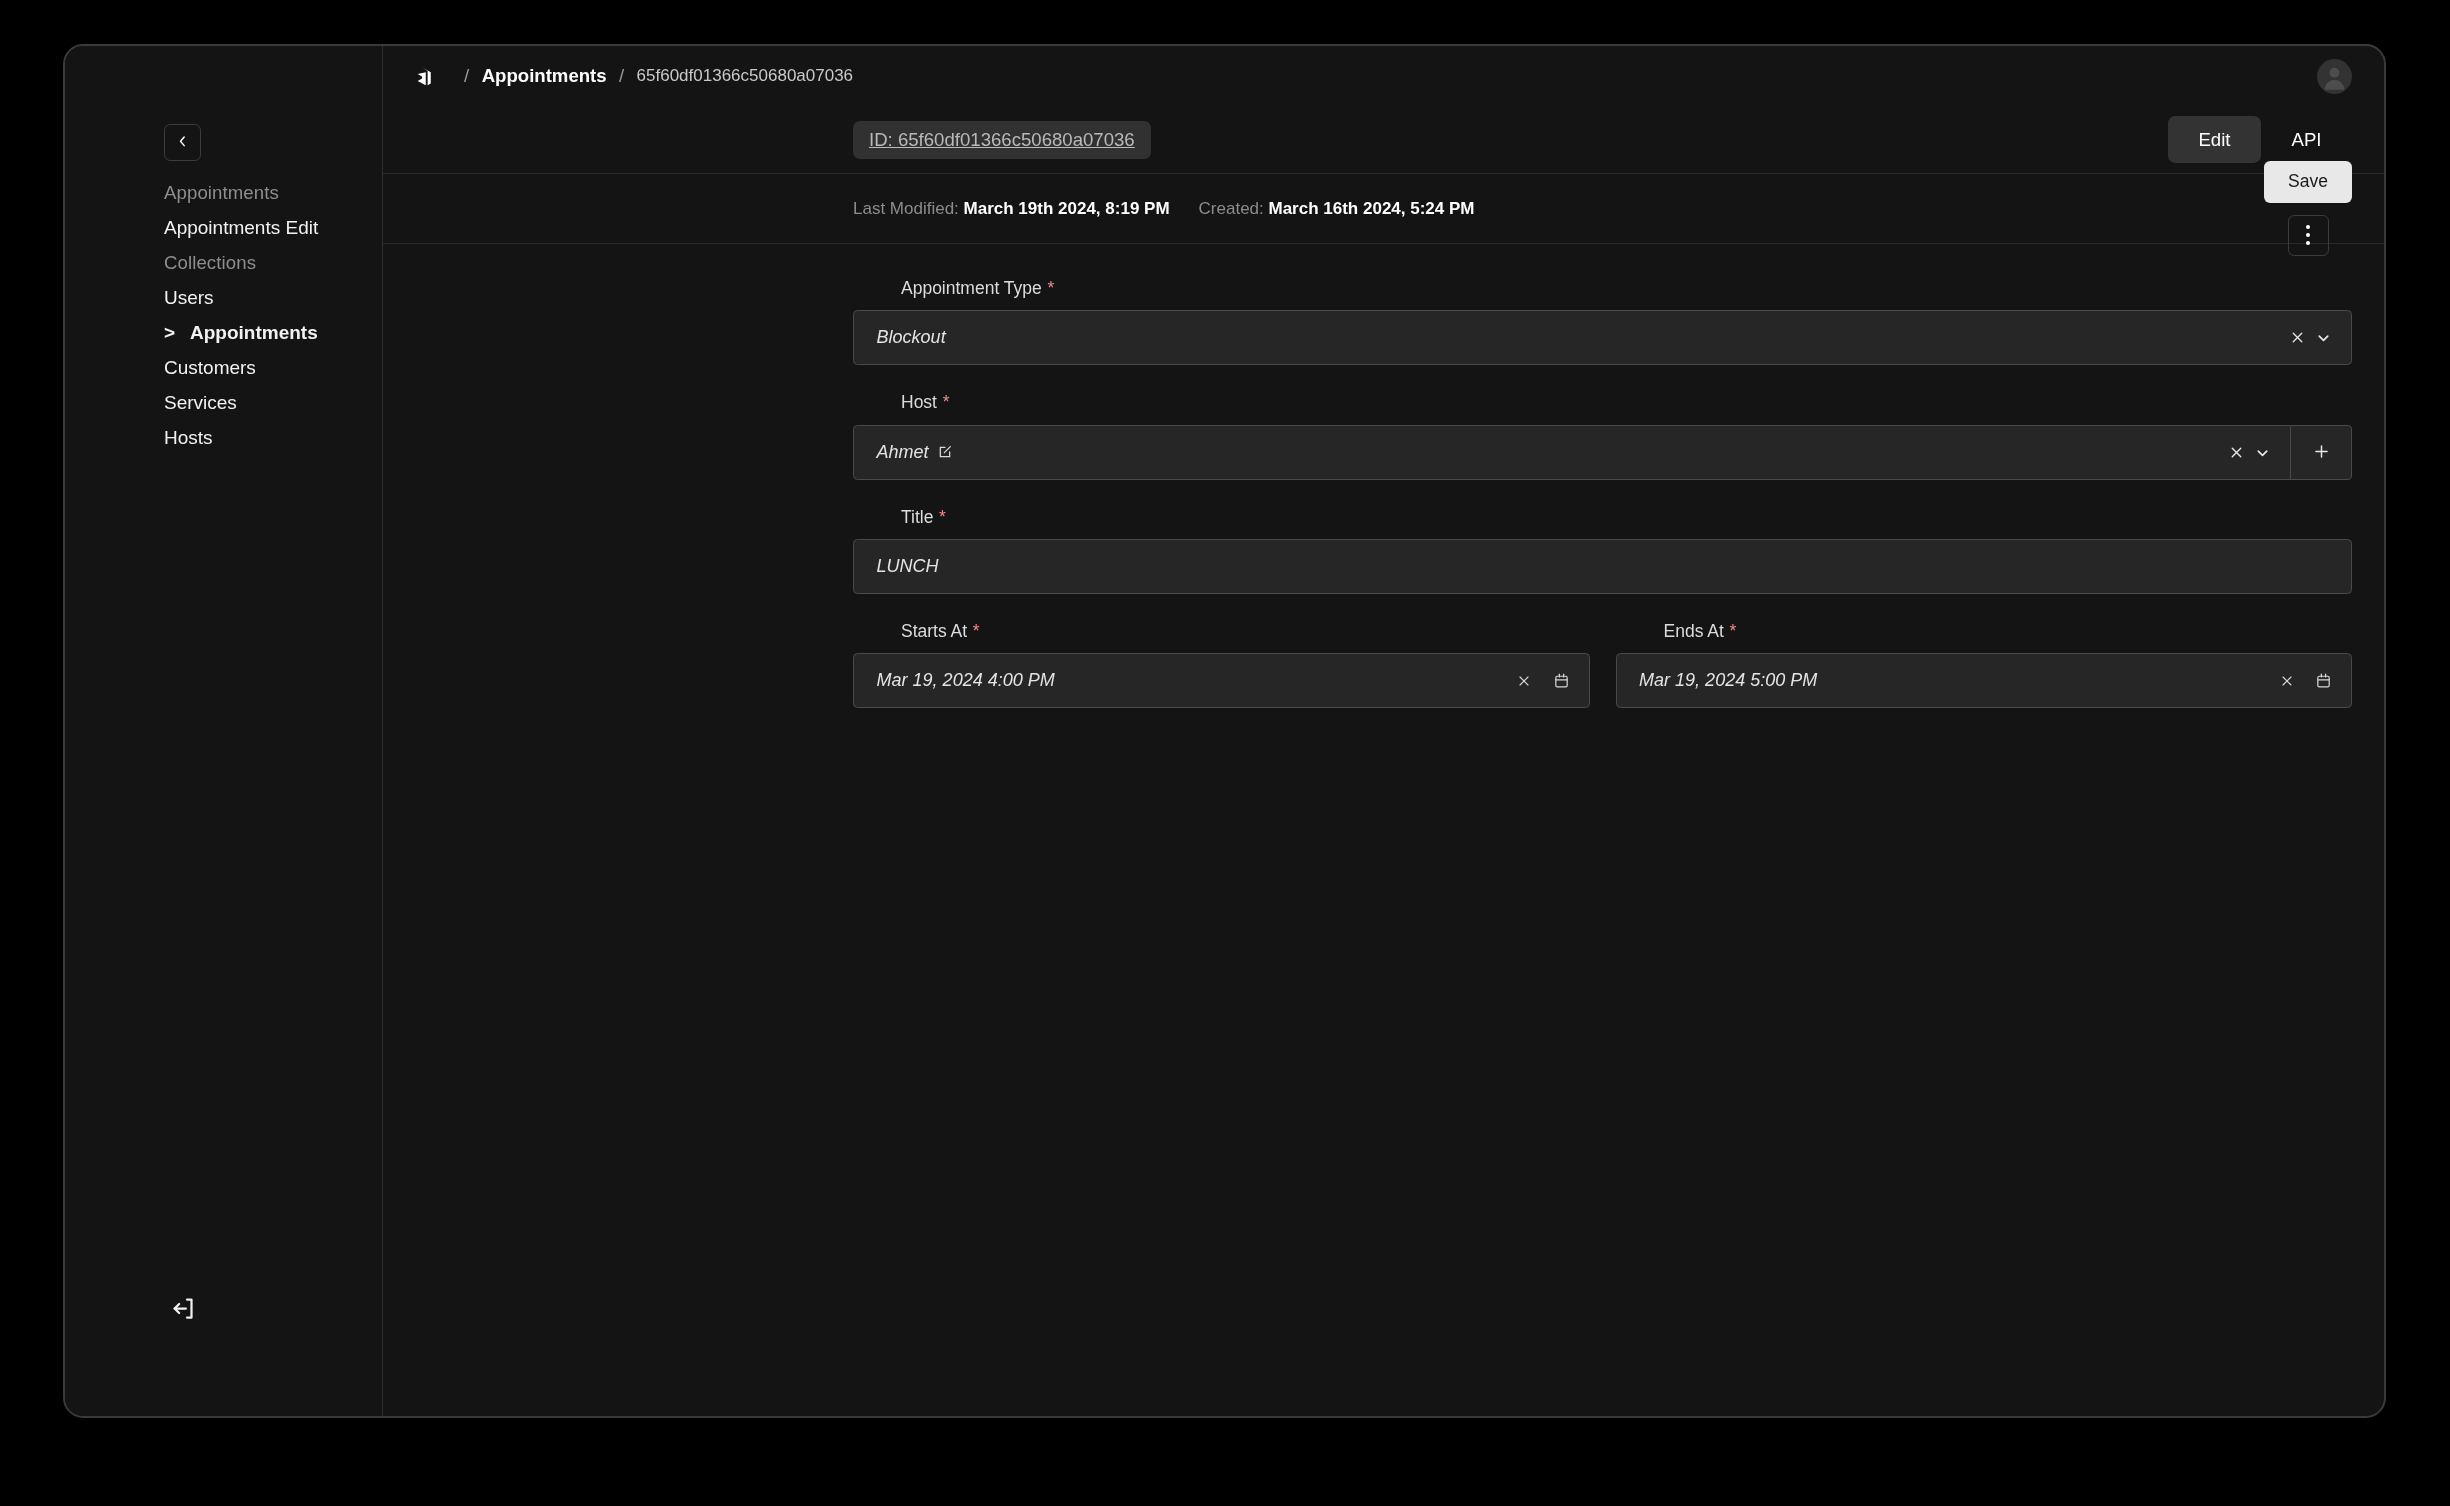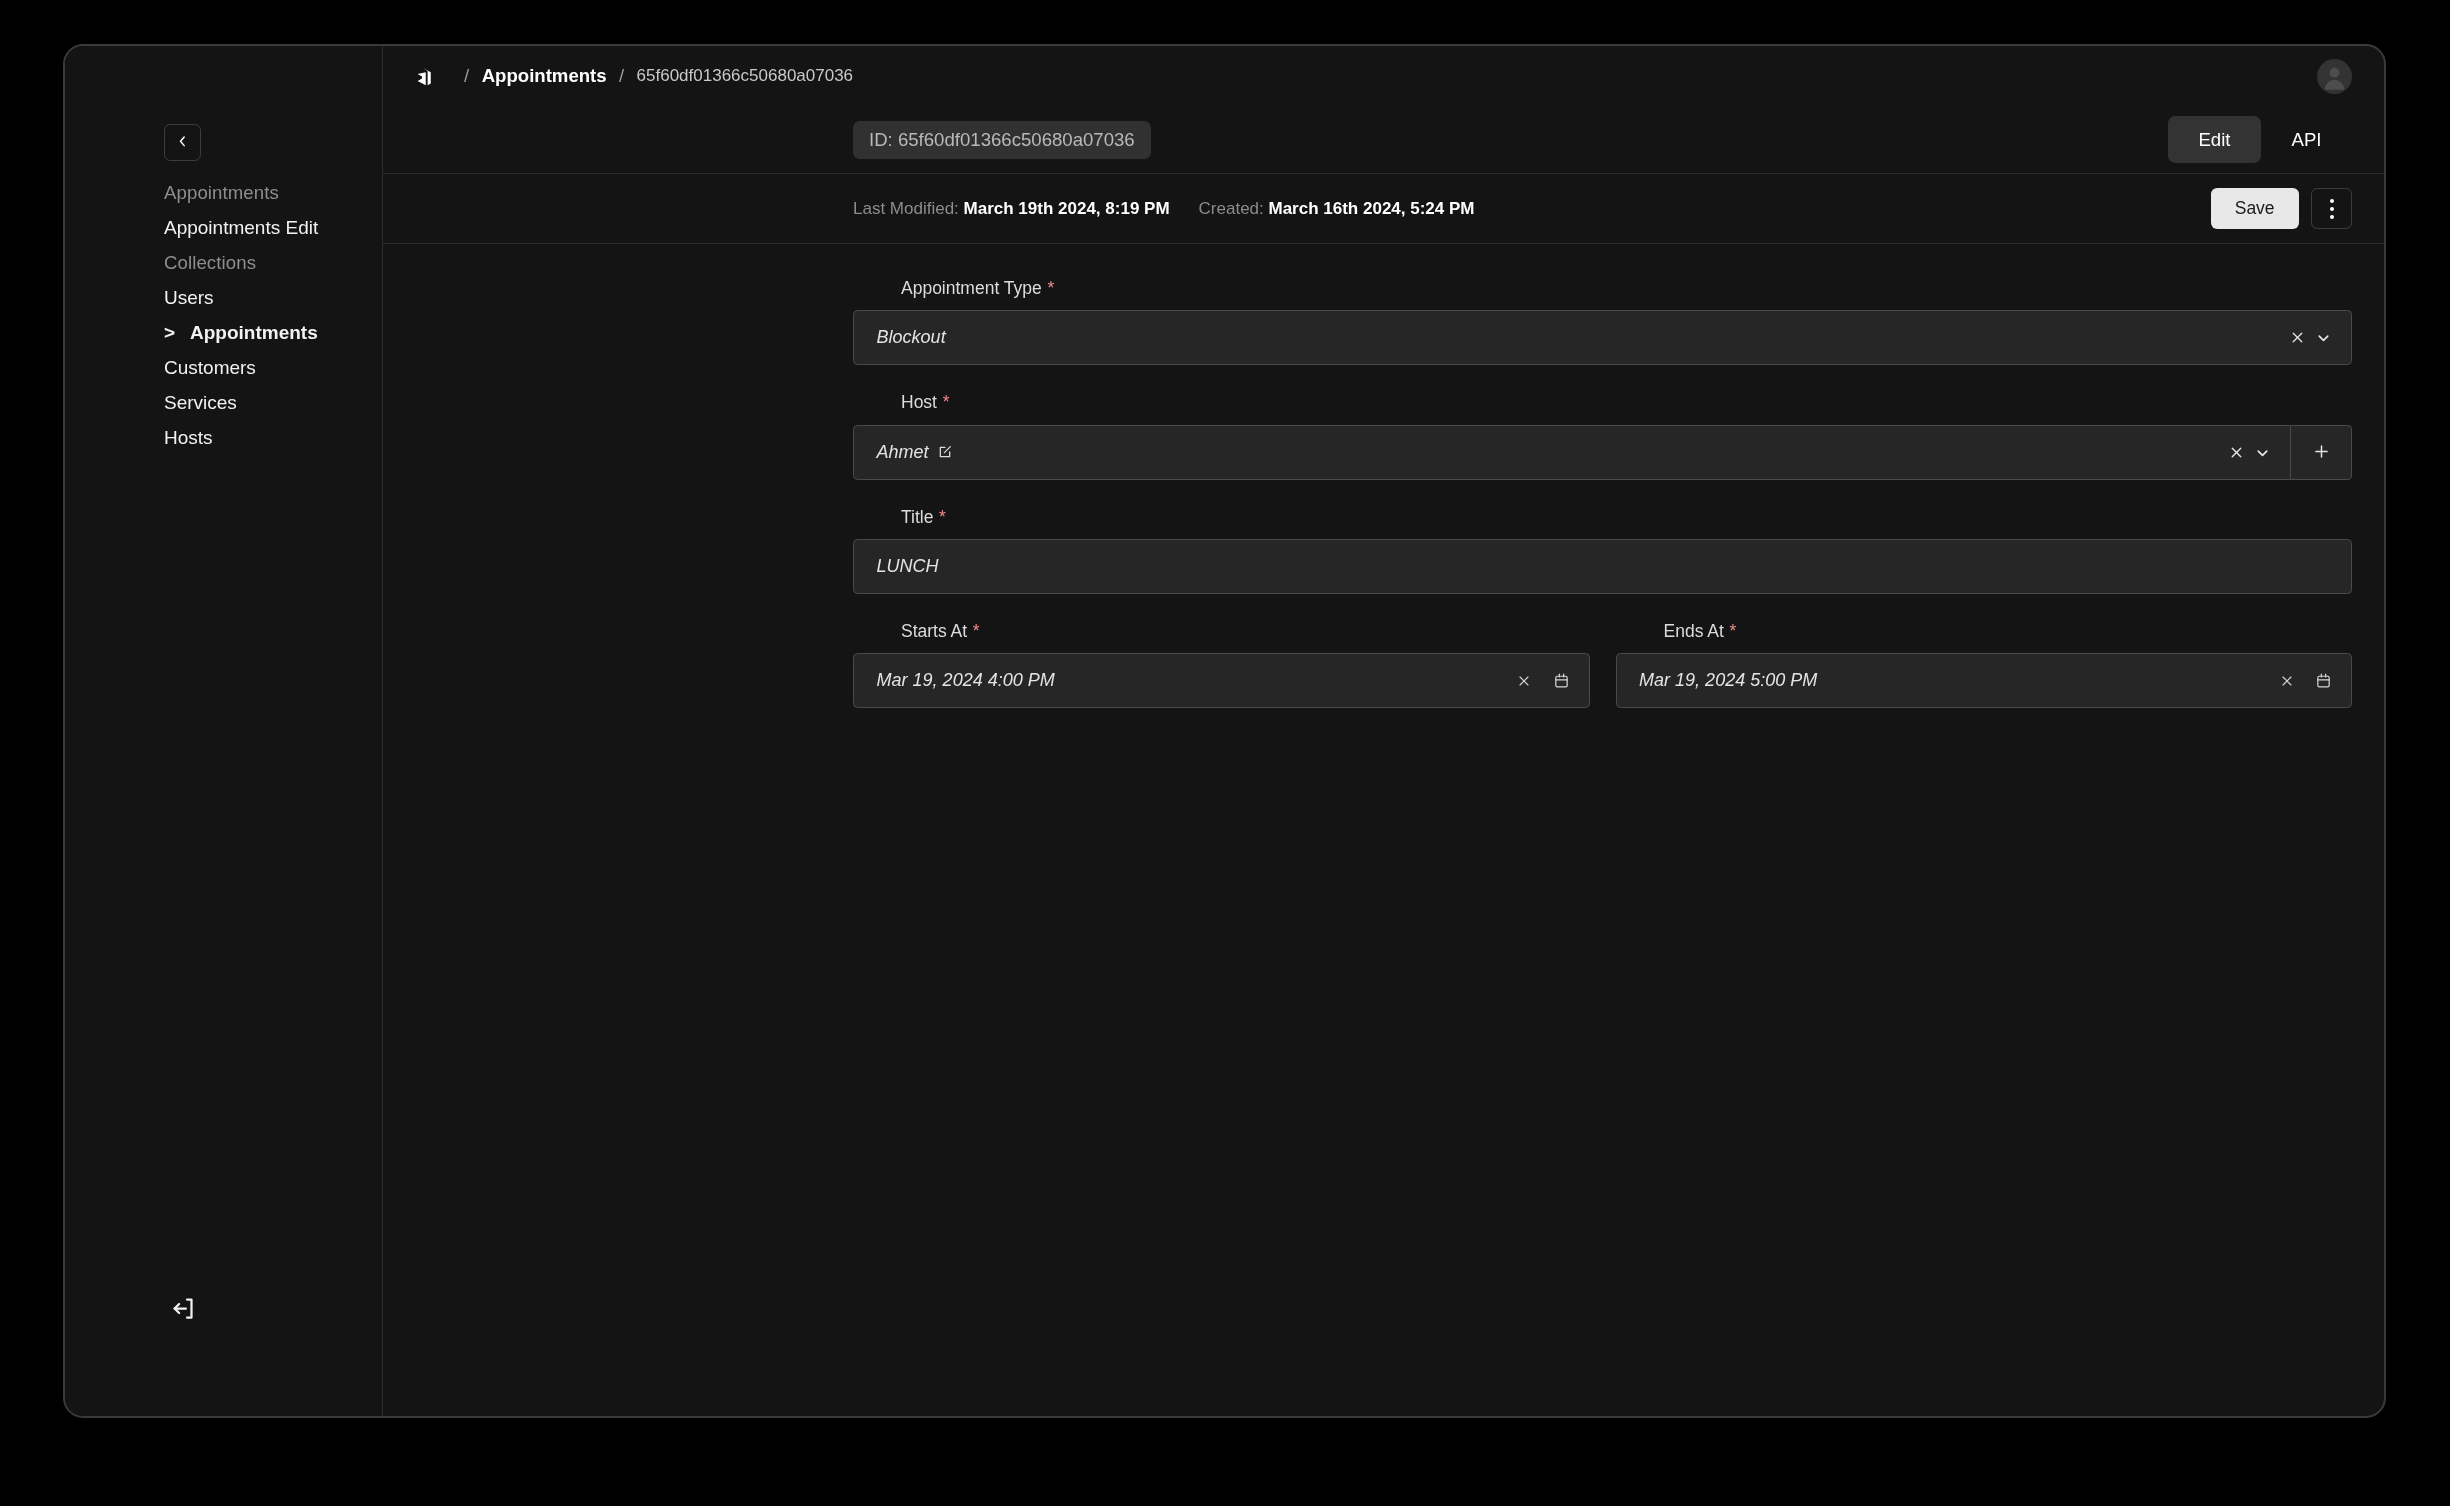--- a/index.html
+++ b/index.html
@@ -122,20 +122,21 @@
     position: absolute;
     left: 470px; top: 50%;
     transform: translateY(-50%);
     background: #313131;
     color: #b9b9b9;
     font-size: 18.6px;
     padding: 8px 16px;
     border-radius: 6.8px;
     white-space: nowrap;
     cursor: pointer;
+    text-decoration: underline;
   }
   .tabs { margin-left: auto; display: flex; align-items: center; gap: 0; }
   .tab {
     font-size: 18.6px;
     color: #ffffff;
     padding: 12.4px 30.5px;
     border-radius: 7.3px;
     cursor: pointer;
     background: transparent;
     border: none;
@@ -148,21 +149,21 @@
     flex: 0 0 70px;
     display: flex; align-items: center;
     padding: 0 32px 0 470px;
     border-bottom: 1.1px solid #2b2b2b;
     position: relative;
   }
   .meta-group { display: flex; align-items: baseline; gap: 29px; }
   .meta-item { font-size: 17px; white-space: nowrap; }
   .meta-item .k { color: #8c8c8c; }
   .meta-item .v { color: #ffffff; font-weight: bold; }
-  .meta-actions { margin-left: auto; display: flex; align-items: center; gap: 12.4px; }
+  .meta-actions { margin-left: auto; display: flex; align-items: center; gap: 12.4px; flex-direction: column; }
   .save-btn {
     background: #e8e8e8; color: #1a1a1a;
     font-size: 17.5px;
     padding: 10.2px 24px;
     border-radius: 6.2px;
     border: none;
     cursor: pointer;
     font-family: inherit;
   }
   .kebab-btn {

